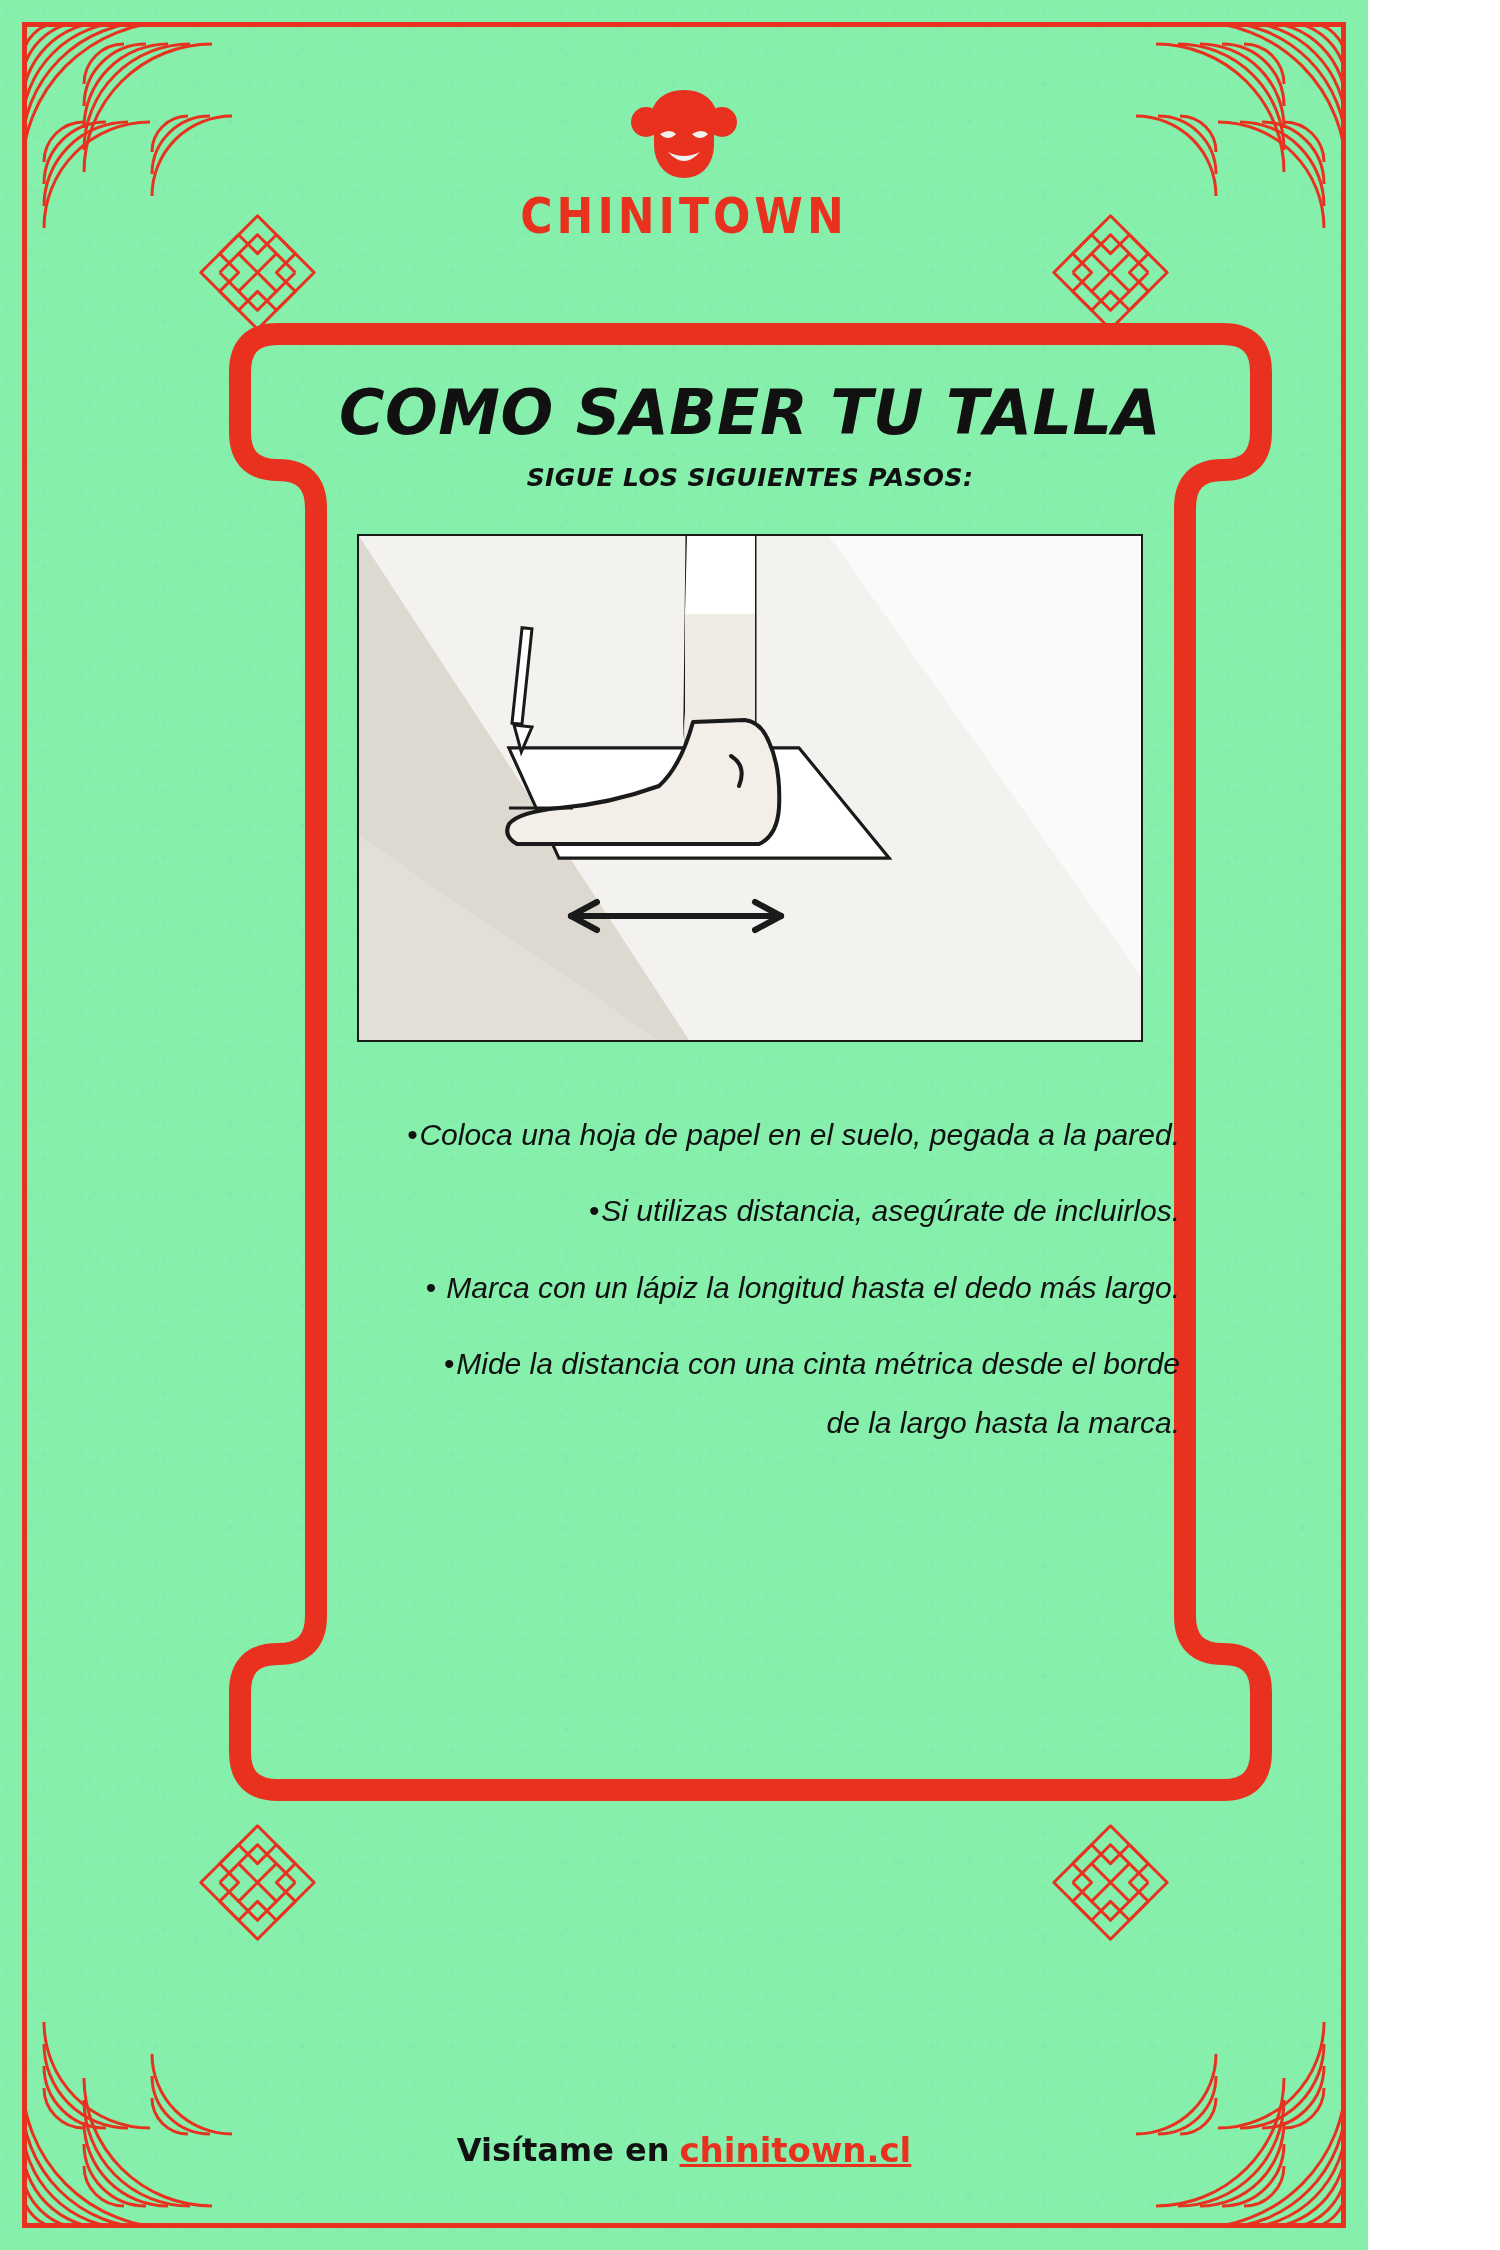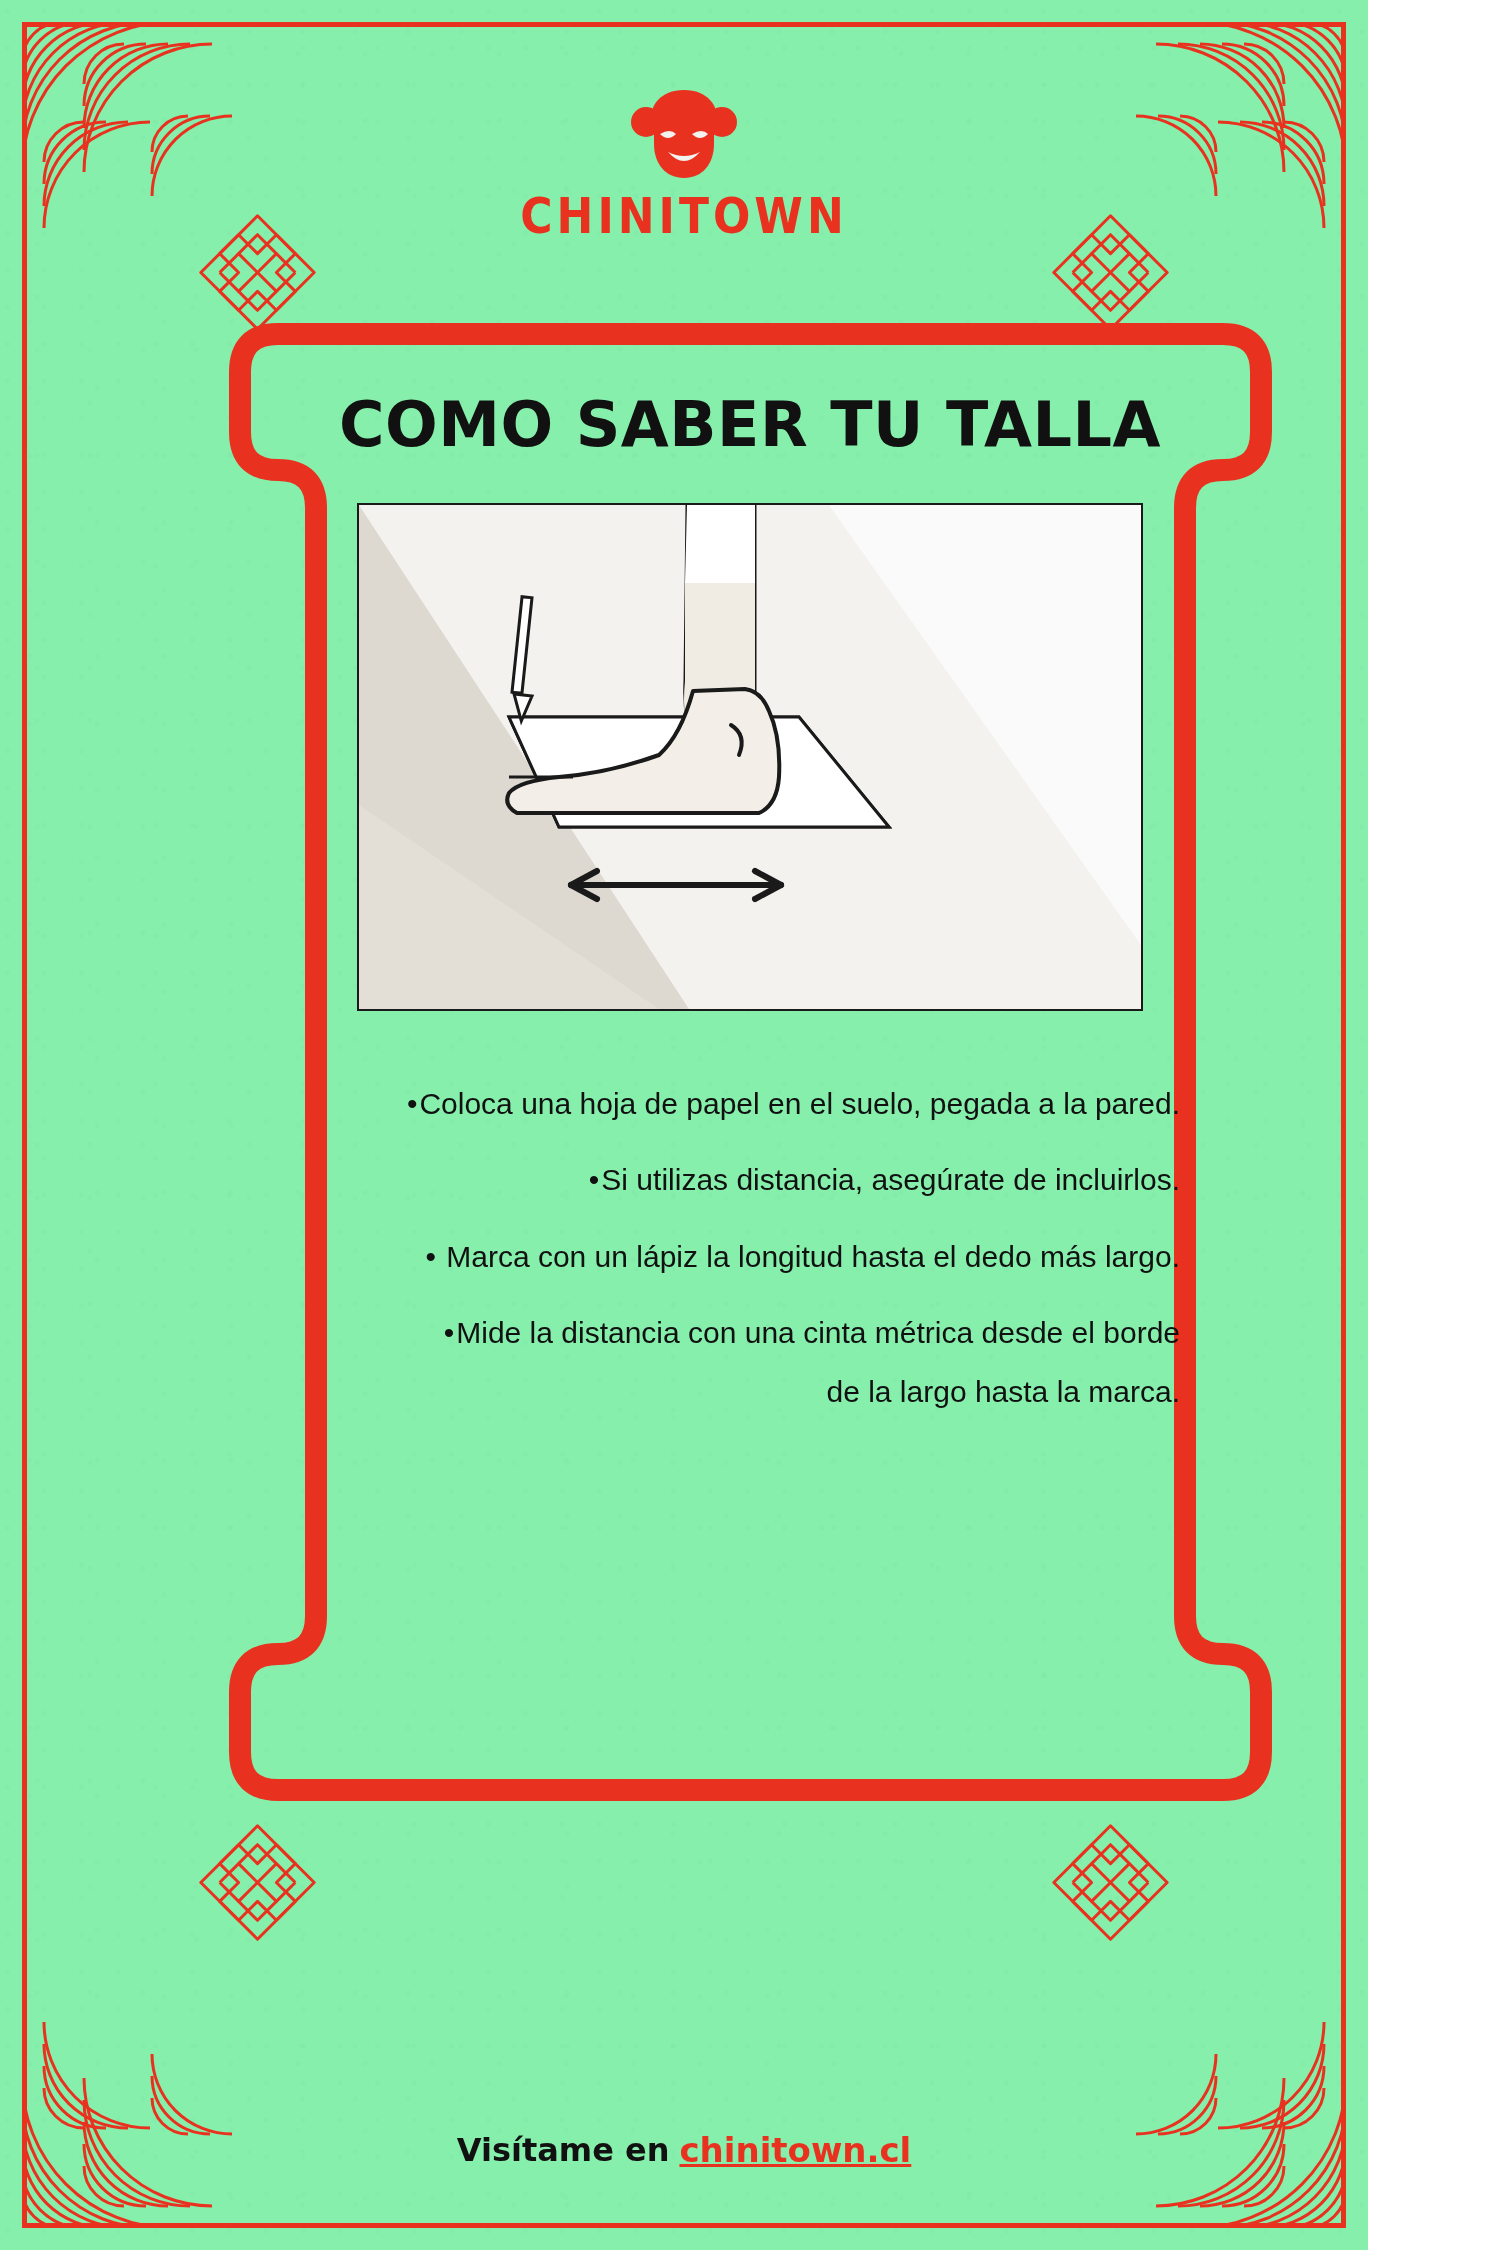--- a/index.html
+++ b/index.html
@@ -93,23 +93,24 @@
     left: 218px;
     top: 312px;
     width: 1065px;
     height: 1500px;
   }
   .card-frame svg { display: block; }
 
   .card-content {
     position: absolute;
     left: 250px;
-    top: 388px;
+    top: 376px;
     width: 1000px;
     text-align: center;
+    font-style: italic;
   }
 
   .title {
     font-family: "DejaVu Sans", sans-serif;
     font-weight: bold;
     font-size: 62px;
     letter-spacing: 0.5px;
     color: #111111;
     margin: 0;
   }
@@ -385,20 +386,21 @@
                L 98 196
                Q 98 158 60 158
                Q 22 158 22 120
                L 22 60
                Q 22 22 60 22 Z" fill="none" stroke="#e8321f" stroke-width="22"></path>
     </svg>
   </div>
 
   <div class="card-content">
     <h1 class="title">COMO SABER TU TALLA</h1>
+    <div class="subtitle">SIGUE LOS SIGUIENTES PASOS:</div>
 
     <div class="illustration">
       <svg width="782" height="504" viewBox="0 0 782 504">
 
         <rect x="0" y="0" width="782" height="504" fill="#ddd9d1"></rect>
         <path d="M0 0 L782 0 L782 504 L330 504 Z" fill="#f4f2ef"></path>
         <path d="M470 0 L782 0 L782 440 Z" fill="#fbfafa"></path>
         <path d="M0 300 L300 504 L0 504 Z" fill="#e3dfd7"></path>
 
         <path d="M180 230 L470 230 L560 340 L230 340 Z" transform="translate(-30,-18)" fill="#ffffff" stroke="#1a1a1a" stroke-width="3"></path>

